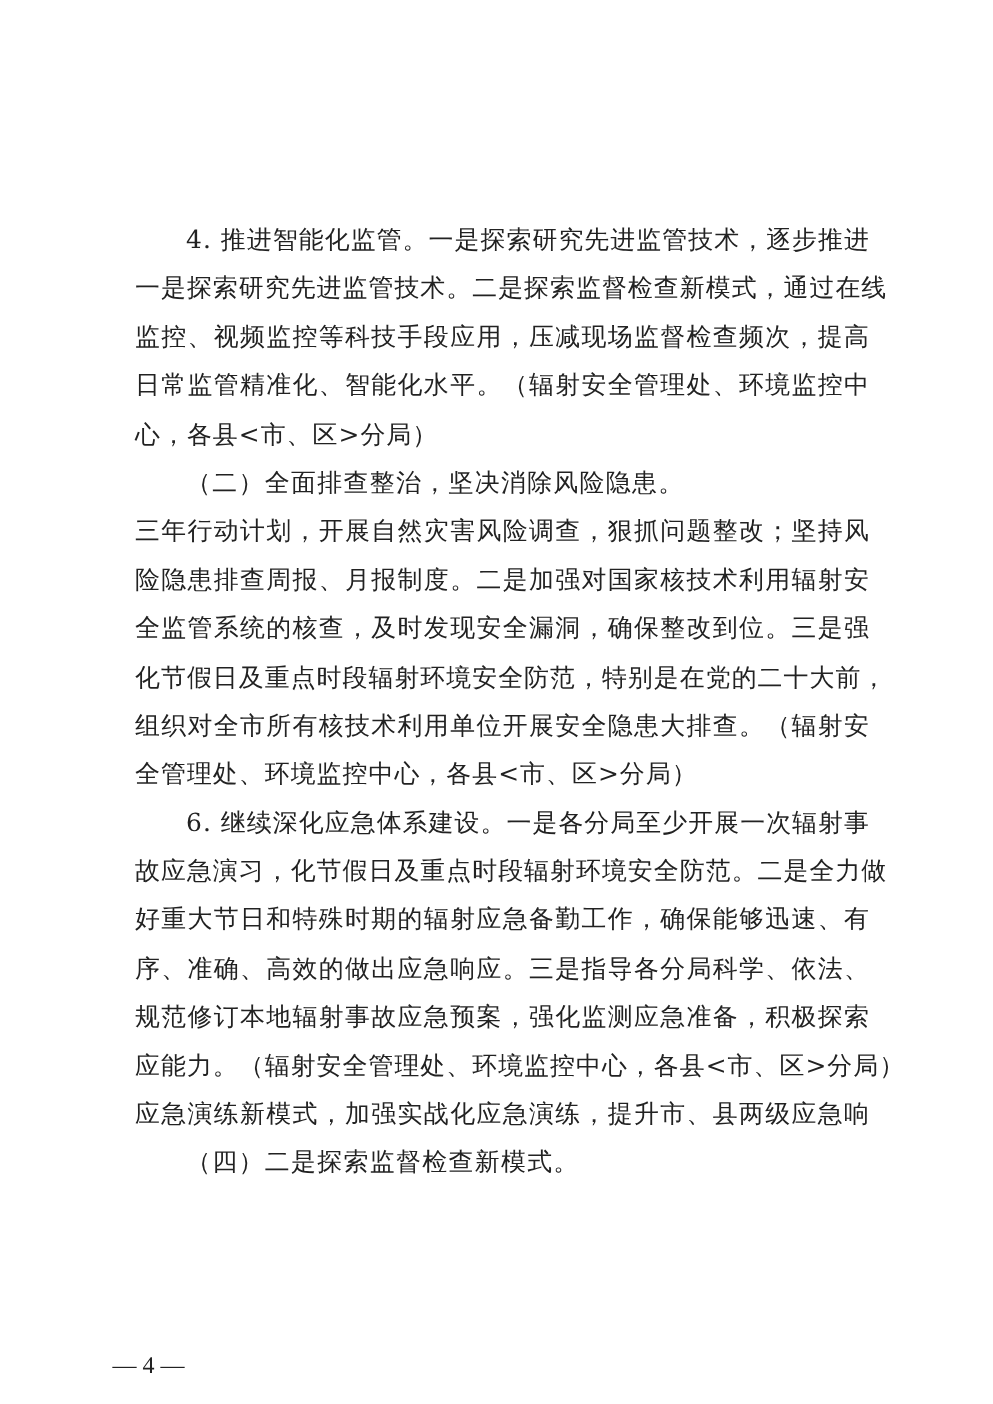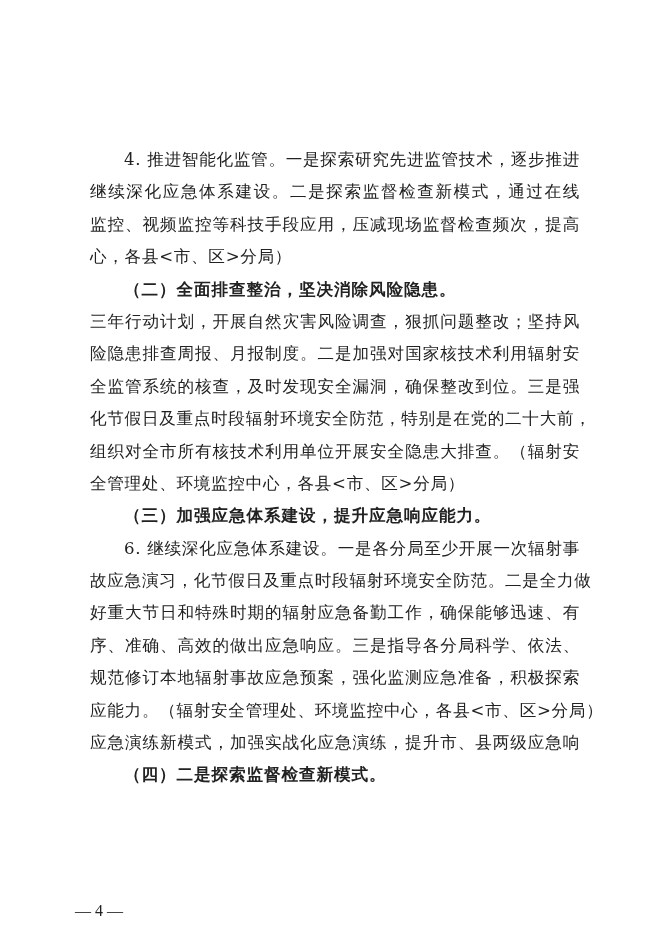--- a/index.html
+++ b/index.html
@@ -4,49 +4,49 @@
   <style>
     html, body { margin: 0; padding: 0; background: #ffffff; }
     body { width: 662px; height: 936px; position: relative; overflow: hidden;
       font-family: "DejaVu Serif", "Liberation Serif", serif; color: #222222; }
     .page { position: absolute; left: 0; top: 0; width: 662px; height: 936px; background: #ffffff; margin-top: 28px; }
     .body-text { position: absolute; left: 90px; top: 116px; width: 490px; }
     .line { height: 32.4px; line-height: 32.4px; font-size: 16.6px; white-space: nowrap;
       letter-spacing: 0.7px; text-align: justify; text-align-last: justify; }
     .line.indent { padding-left: 34px; }
     .line.last { text-align-last: left; }
-    .line.heading { padding-left: 34px; text-align-last: left; font-family: "DejaVu Sans", "Liberation Sans", sans-serif; font-weight: bold; letter-spacing: 0.9px; }
+    .line.heading { padding-left: 34px; text-align-last: left; font-family: "DejaVu Sans", "Liberation Sans", sans-serif; font-weight: normal; letter-spacing: 0.9px; }
     .page-number { position: absolute; left: 75px; top: 872px; font-size: 16px; line-height: 22px;
       font-family: "Liberation Serif", serif; color: #222222; white-space: nowrap; }
   </style>
 </head>
 <body>
 
 <div class="page">
   <div class="body-text">
 
     <div>
       <div class="line indent">4. 推进智能化监管。一是探索研究先进监管技术，逐步推进</div>
-      <div class="line">继续深化应急体系建设。二是探索监督检查新模式，通过在线</div>
+      <div class="line">一是探索研究先进监管技术。二是探索监督检查新模式，通过在线</div>
       <div class="line">监控、视频监控等科技手段应用，压减现场监督检查频次，提高</div>
+      <div class="line">日常监管精准化、智能化水平。（辐射安全管理处、环境监控中</div>
       <div class="line last">心，各县&lt;市、区&gt;分局）</div>
     </div>
 
     <div class="line heading">（二）全面排查整治，坚决消除风险隐患。</div>
 
     <div>
       <div class="line">三年行动计划，开展自然灾害风险调查，狠抓问题整改；坚持风</div>
       <div class="line">险隐患排查周报、月报制度。二是加强对国家核技术利用辐射安</div>
       <div class="line">全监管系统的核查，及时发现安全漏洞，确保整改到位。三是强</div>
       <div class="line">化节假日及重点时段辐射环境安全防范，特别是在党的二十大前，</div>
       <div class="line">组织对全市所有核技术利用单位开展安全隐患大排查。（辐射安</div>
       <div class="line last">全管理处、环境监控中心，各县&lt;市、区&gt;分局）</div>
     </div>
 
-    <div class="line heading">（三）加强应急体系建设，提升应急响应能力。</div>
 
     <div>
       <div class="line indent">6. 继续深化应急体系建设。一是各分局至少开展一次辐射事</div>
       <div class="line">故应急演习，化节假日及重点时段辐射环境安全防范。二是全力做</div>
       <div class="line">好重大节日和特殊时期的辐射应急备勤工作，确保能够迅速、有</div>
       <div class="line">序、准确、高效的做出应急响应。三是指导各分局科学、依法、</div>
       <div class="line">规范修订本地辐射事故应急预案，强化监测应急准备，积极探索</div>
       <div class="line">应能力。（辐射安全管理处、环境监控中心，各县&lt;市、区&gt;分局）</div>
       <div class="line">应急演练新模式，加强实战化应急演练，提升市、县两级应急响</div>
     </div>

